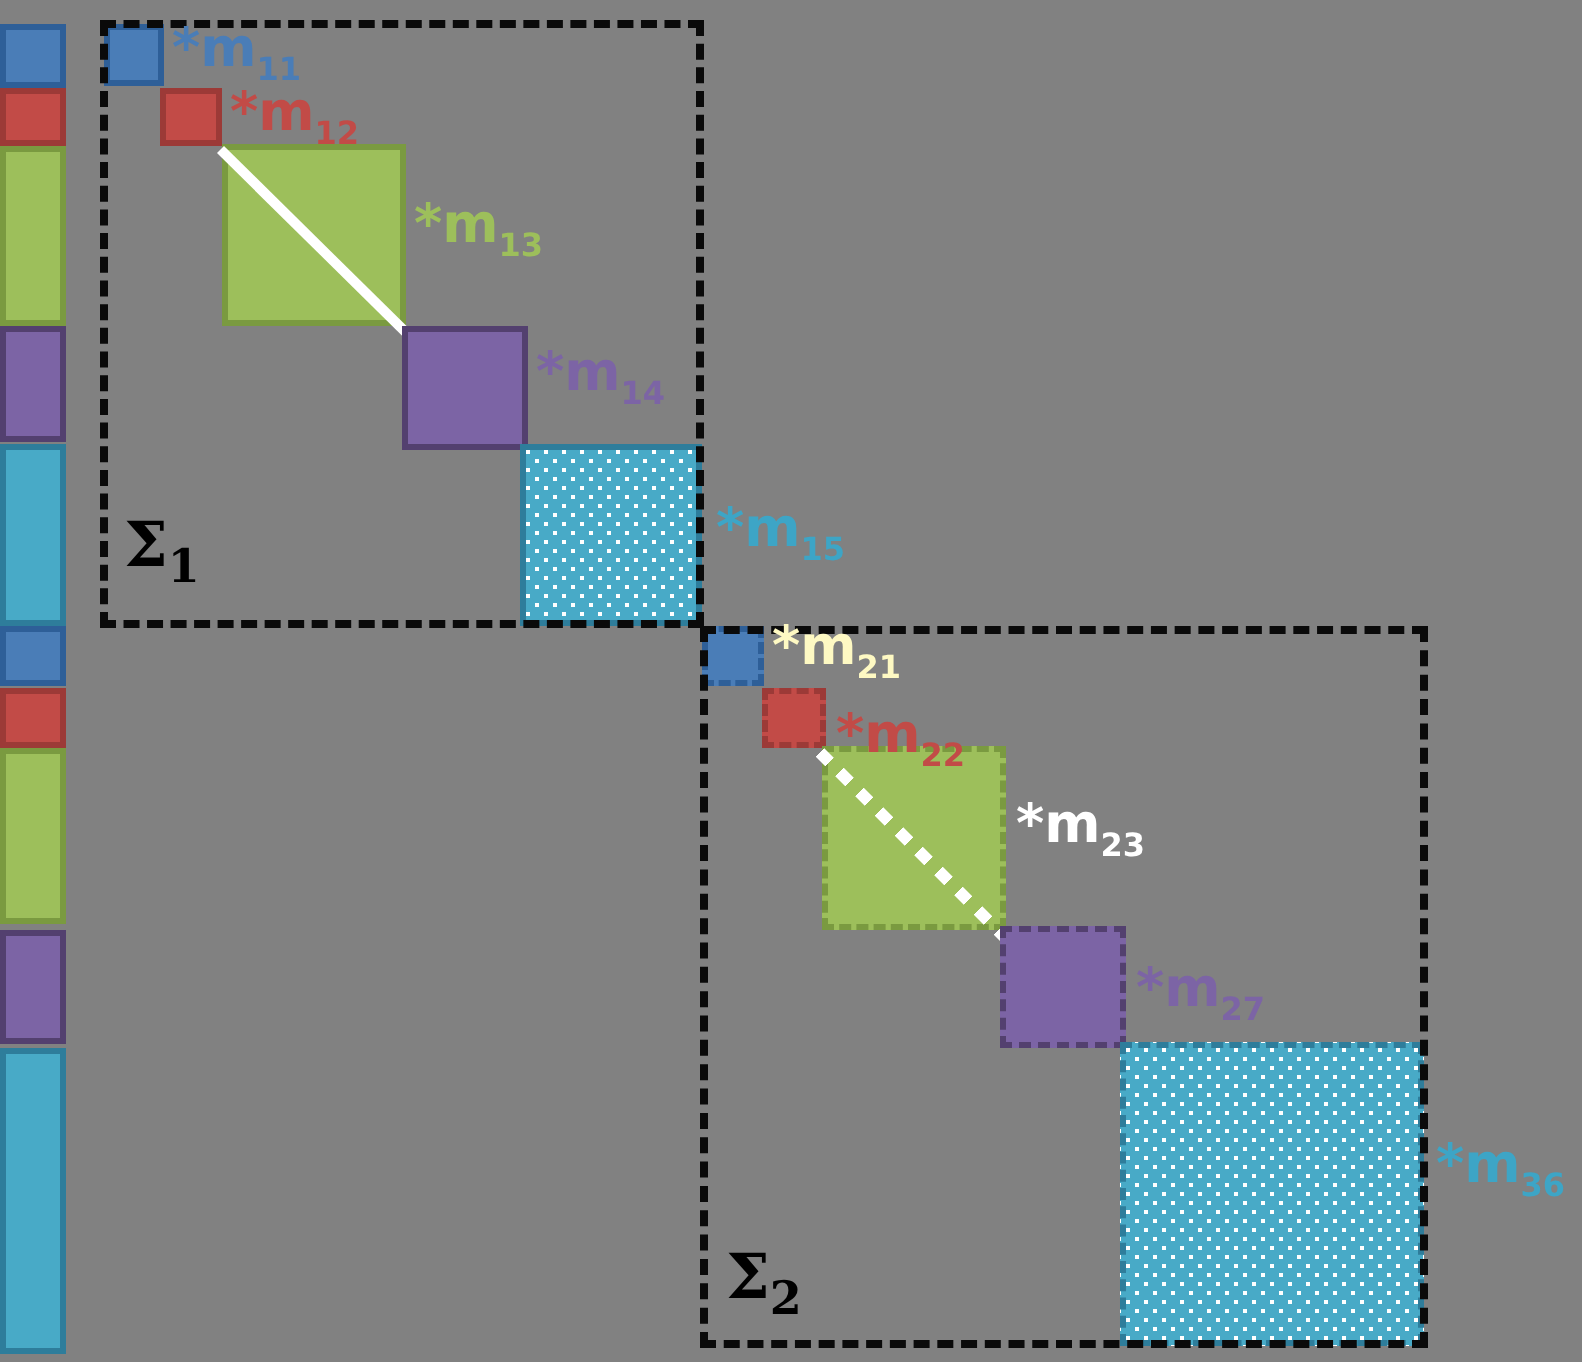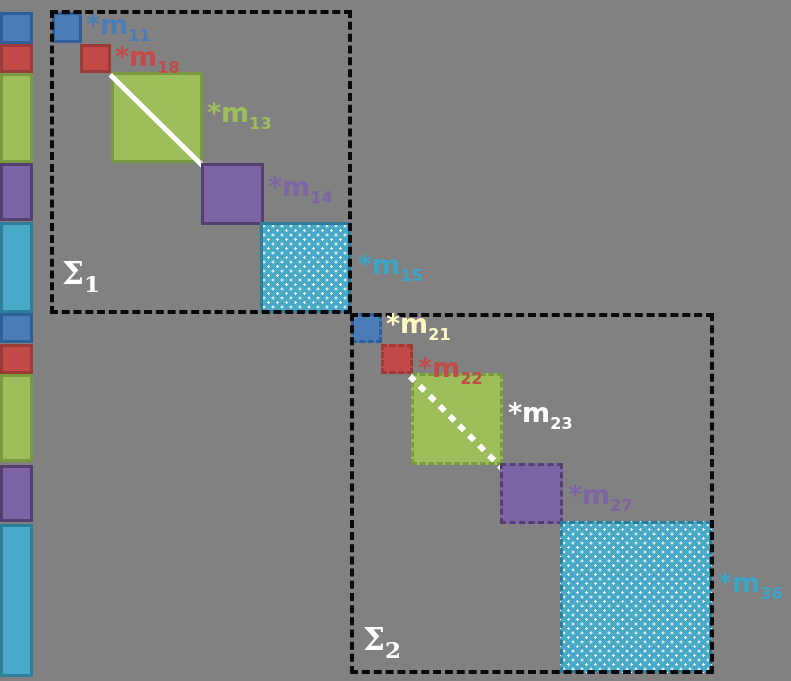--- a/index.html
+++ b/index.html
@@ -35,21 +35,21 @@
   .sblock{position:absolute;left:0;width:33px;box-sizing:border-box;
           border:3px solid;z-index:2;}
 
   
   .mlabel{position:absolute;font-weight:bold;font-size:27px;line-height:30px;
           white-space:nowrap;z-index:10;}
   .mlabel sub{font-size:16px;vertical-align:-7px;line-height:0;}
 
   
   .slabel{position:absolute;font-family:"DejaVu Serif","Liberation Serif",serif;
-          font-weight:bold;font-size:31px;line-height:34px;color:#ffffff;z-index:10;}
+          font-weight:bold;font-size:31px;line-height:34px;color:#000000;z-index:10;}
   .slabel sub{font-size:23px;vertical-align:-8px;line-height:0;}
 </style>
 </head>
 <body style="background-color: rgb(129, 129, 129);">
 
 <div class="canvas">
 
   <div>
     <div class="sblock" style="top: 12px; height: 32px; background-color: rgb(74, 125, 183); border-color: rgb(46, 95, 152);"></div>
     <div class="sblock" style="top: 44px; height: 29px; background-color: rgb(194, 75, 71); border-color: rgb(156, 58, 55);"></div>
@@ -68,21 +68,21 @@
 
   <div class="block b-solid" style="left: 52px; top: 12px; width: 30px; height: 31px; background-color: rgb(74, 125, 183); border-color: rgb(46, 95, 152);"></div>
   <div class="block b-solid" style="left: 80px; top: 44px; width: 31px; height: 29px; background-color: rgb(194, 75, 71); border-color: rgb(156, 58, 55);"></div>
   <div class="block b-solid" style="left: 111px; top: 72px; width: 92px; height: 91px; background-color: rgb(157, 191, 91); border-color: rgb(122, 154, 64);">
     <div class="diag diag-solid"></div>
   </div>
   <div class="block b-solid" style="left: 201px; top: 163px; width: 63px; height: 62px; background-color: rgb(124, 100, 165); border-color: rgb(83, 64, 111);"></div>
   <div class="block b-solid p-dots" style="left: 260px; top: 222px; width: 91px; height: 91px; background-color: rgb(72, 170, 199); border-color: rgb(46, 125, 155);"></div>
 
   <div class="mlabel" style="left: 86px; top: 10px; color: rgb(74, 125, 183);"><span>*m</span><sub>11</sub></div>
-  <div class="mlabel" style="left: 115px; top: 42px; color: rgb(194, 75, 71);"><span>*m</span><sub>18</sub></div>
+  <div class="mlabel" style="left: 115px; top: 42px; color: rgb(194, 75, 71);"><span>*m</span><sub>12</sub></div>
   <div class="mlabel" style="left: 207px; top: 98px; color: rgb(157, 191, 91); text-align: center;"><span>*m</span><sub>13</sub></div>
   <div class="mlabel" style="left: 268px; top: 172px; color: rgb(124, 100, 165); text-align: right;"><span>*m</span><sub>14</sub></div>
   <div class="mlabel" style="left: 358px; top: 250px; color: rgb(61, 165, 198);"><span>*m</span><sub>15</sub></div>
 
   <div class="sigma-box" style="left:350px;top:313px;width:364px;height:361px"></div>
   <div class="slabel" style="left:363px;top:622px"><span>Σ</span><sub>2</sub></div>
 
   <div class="block b-dashed" style="left: 351px; top: 313px; width: 31px; height: 30px; background-color: rgb(74, 125, 183); border-color: rgb(46, 95, 152);"></div>
   <div class="block b-dashed" style="left: 381px; top: 344px; width: 32px; height: 30px; background-color: rgb(194, 75, 71); border-color: rgb(156, 58, 55);"></div>
   <div class="block b-dashed" style="left: 411px; top: 373px; width: 92px; height: 92px; background-color: rgb(157, 191, 91); border-color: rgb(122, 154, 64);">

